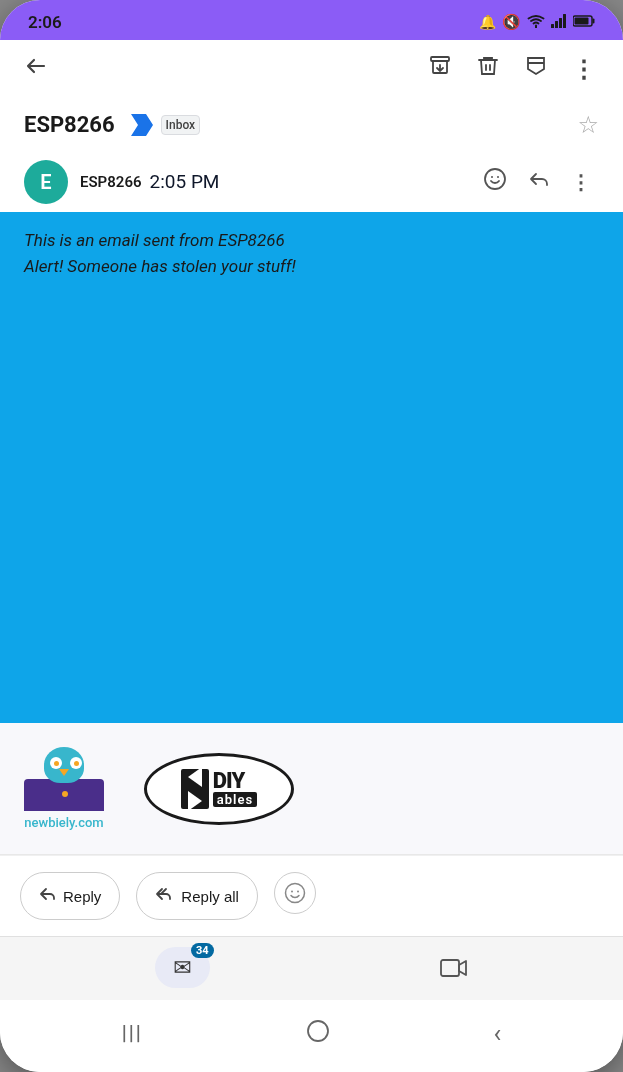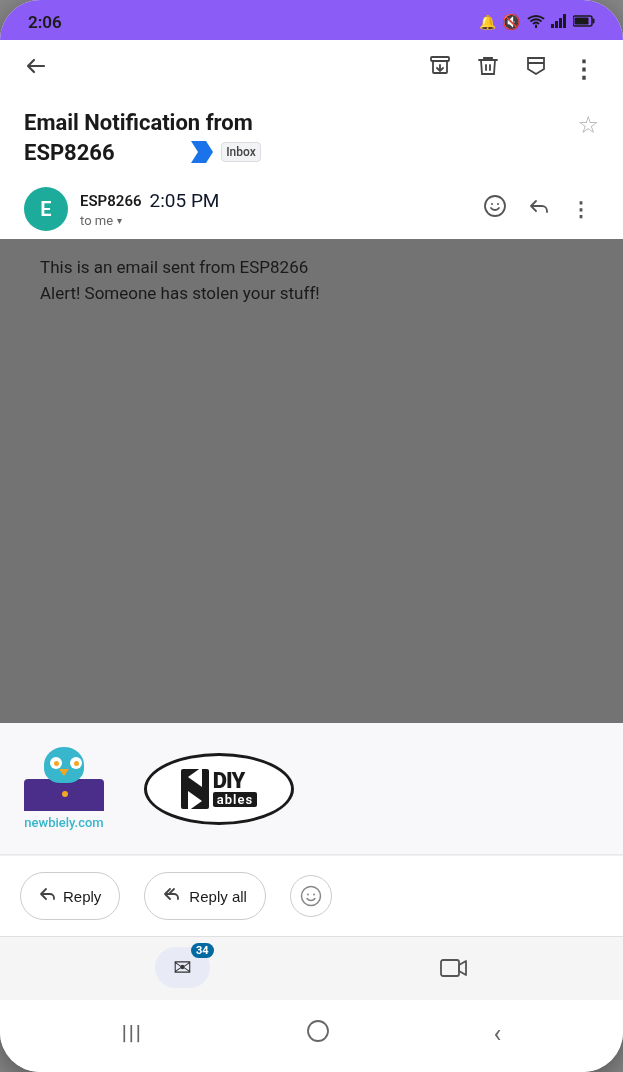--- a/index.html
+++ b/index.html
@@ -170,23 +170,24 @@
     .sender-action-btn {
       padding: 8px;
       color: #555;
       font-size: 20px;
       cursor: pointer;
     }
 
     
     .email-body {
       flex: 1;
-      padding: 16px 40px;
-      background: #737373;
+      padding: 16px 24px;
+      background: #0ea5e9;
       overflow: hidden;
+      font-style: italic;
     }
     .email-text {
       font-size: 17px;
       color: #1a1a1a;
       line-height: 1.5;
       margin-bottom: 32px;
     }
 
     
     .logos-area {
@@ -341,24 +342,24 @@
       color: #fff;
       background: #1a1a1a;
       padding: 1px 4px;
       border-radius: 2px;
       letter-spacing: 1px;
     }
 
     
     .action-buttons {
       display: flex;
-      align-items: center;
+      align-items: flex-start;
       padding: 16px 20px;
       background: #fff;
-      gap: 24px;
+      gap: 16px;
       border-top: 1px solid #f0f0f0;
     }
     .action-btn {
       display: flex;
       align-items: center;
       gap: 6px;
       padding: 12px 18px;
       border: 1.5px solid #ccc;
       border-radius: 50px;
       background: #fff;
@@ -512,44 +513,39 @@
         <path d="M4 4h16v11l-8 5-8-5V4z" stroke="#444" stroke-width="1.8"></path>
         <path d="M4 9h16" stroke="#444" stroke-width="1.8"></path>
       </svg>
     </span>
     <span class="nav-action" style="font-size:24px; font-weight:700; color:#444; letter-spacing:1px;">⋮</span>
   </div>
 
   <div class="email-header">
     <div class="email-subject-row">
       <div>
-        <div class="email-subject">Email Notification from</div>
         <div class="email-subject-line2">
           <span class="email-subject" style="font-size:22px;">ESP8266</span>
 
           <svg width="22" height="22" viewBox="0 0 22 22">
             <polygon points="0,0 15,0 22,11 15,22 0,22 7,11" fill="#1a73e8"></polygon>
           </svg>
           <span class="inbox-badge">Inbox</span>
         </div>
       </div>
       <span class="star-icon">☆</span>
     </div>
   </div>
 
   <div class="sender-row">
     <div class="avatar">E</div>
     <div class="sender-info">
       <div class="sender-name-row">
         <span class="sender-name">ESP8266</span>
         <span class="sender-time">2:05 PM</span>
-      </div>
-      <div class="sender-to">
-        <span>to me</span>
-        <span class="chevron-down">▾</span>
       </div>
     </div>
     <div class="sender-actions">
       <span class="sender-action-btn">
         <svg width="24" height="24" viewBox="0 0 24 24" fill="none">
           <circle cx="12" cy="12" r="10" stroke="#555" stroke-width="1.8"></circle>
           <path d="M8 14s1.5 2 4 2 4-2 4-2" stroke="#555" stroke-width="1.8" stroke-linecap="round"></path>
           <circle cx="9" cy="10" r="1" fill="#555"></circle>
           <circle cx="15" cy="10" r="1" fill="#555"></circle>
         </svg>

